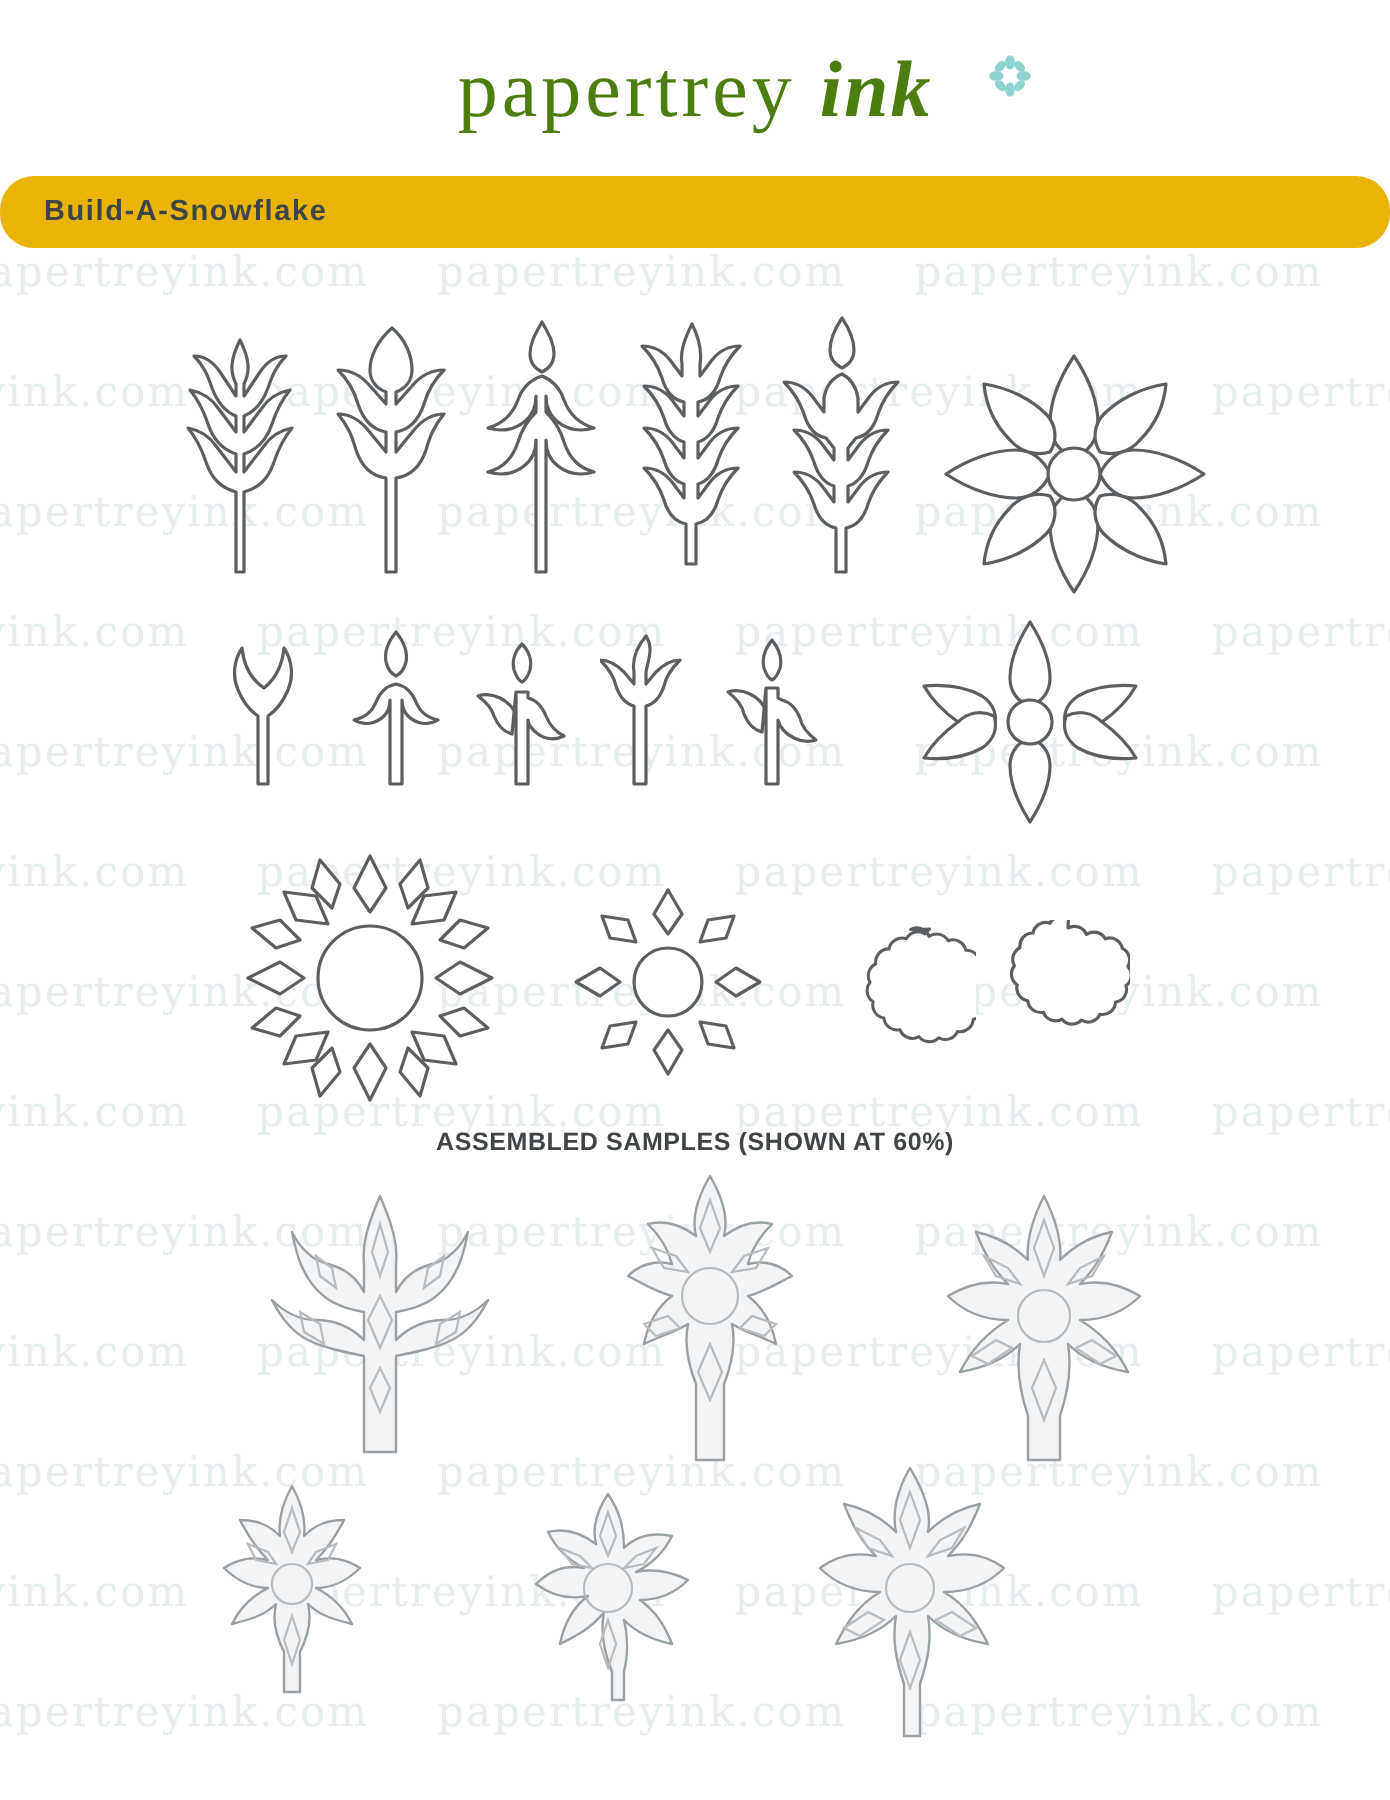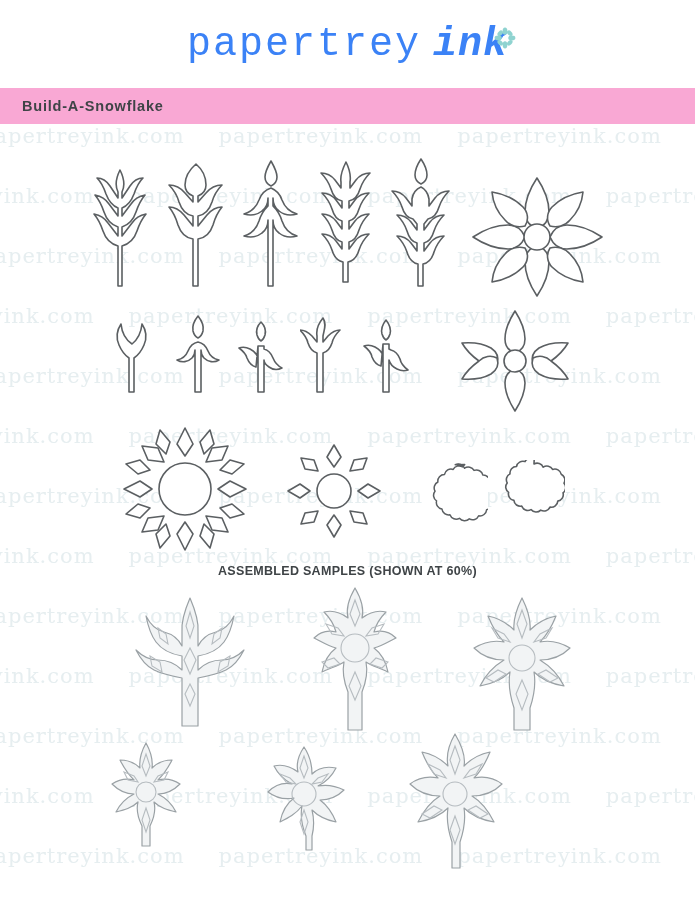--- a/index.html
+++ b/index.html
@@ -23,23 +23,23 @@
 
   
   .logo-area {
     position: relative;
     height: 88px;
     display: flex;
     align-items: center;
     justify-content: center;
   }
   .logo-text {
-    font-family: Liberation Mono, monospace;
+    font-family: Liberation Serif, serif;
     font-size: 40px;
-    color: #3b82f6;
+    color: #4d7c0f;
     letter-spacing: 1px;
     white-space: nowrap;
   }
   .logo-text .papertrey {
     font-weight: 400;
     letter-spacing: 2px;
   }
   .logo-text .ink {
     font-style: italic;
     font-weight: 700;
@@ -49,26 +49,27 @@
   .logo-flower {
     position: absolute;
     left: 494px;
     top: 27px;
   }
 
   
   .title-bar {
     position: relative;
     height: 36px;
-    background: #f9a8d4;
+    background: #eab308;
     display: flex;
     align-items: center;
     justify-content: space-between;
     padding: 0 22px;
     box-sizing: border-box;
+    border-radius: 17px;
   }
   .title-left, .title-right {
     font-family: "Liberation Sans", sans-serif;
     font-size: 14.5px;
     color: #3f4447;
     letter-spacing: 0.8px;
     font-weight: 700;
   }
 
   

